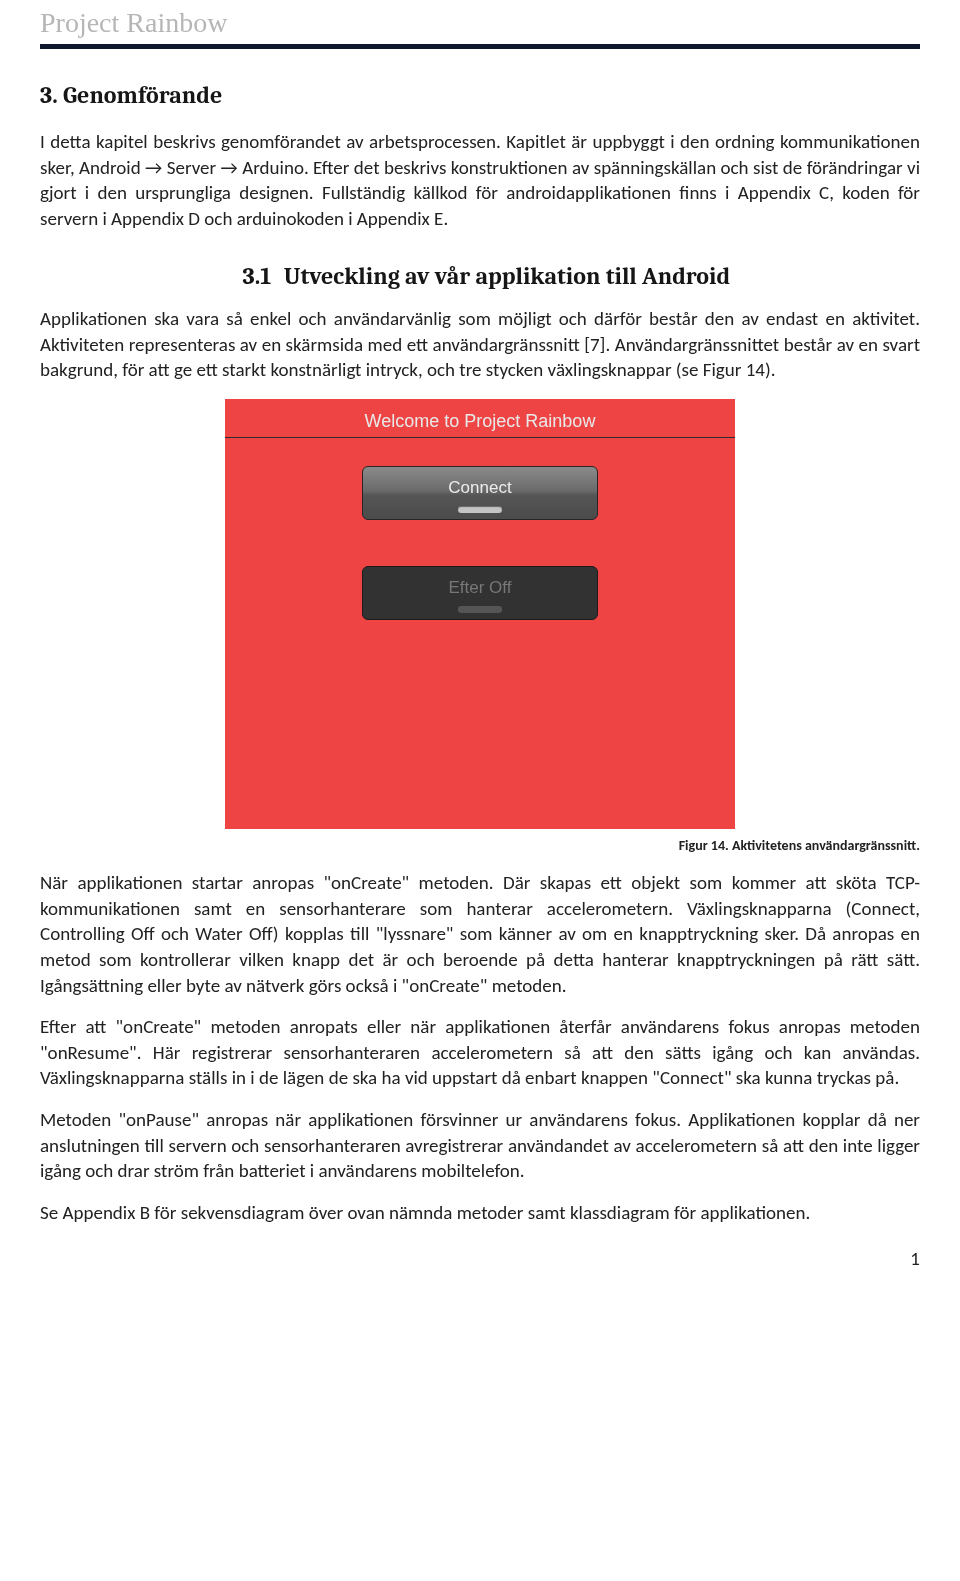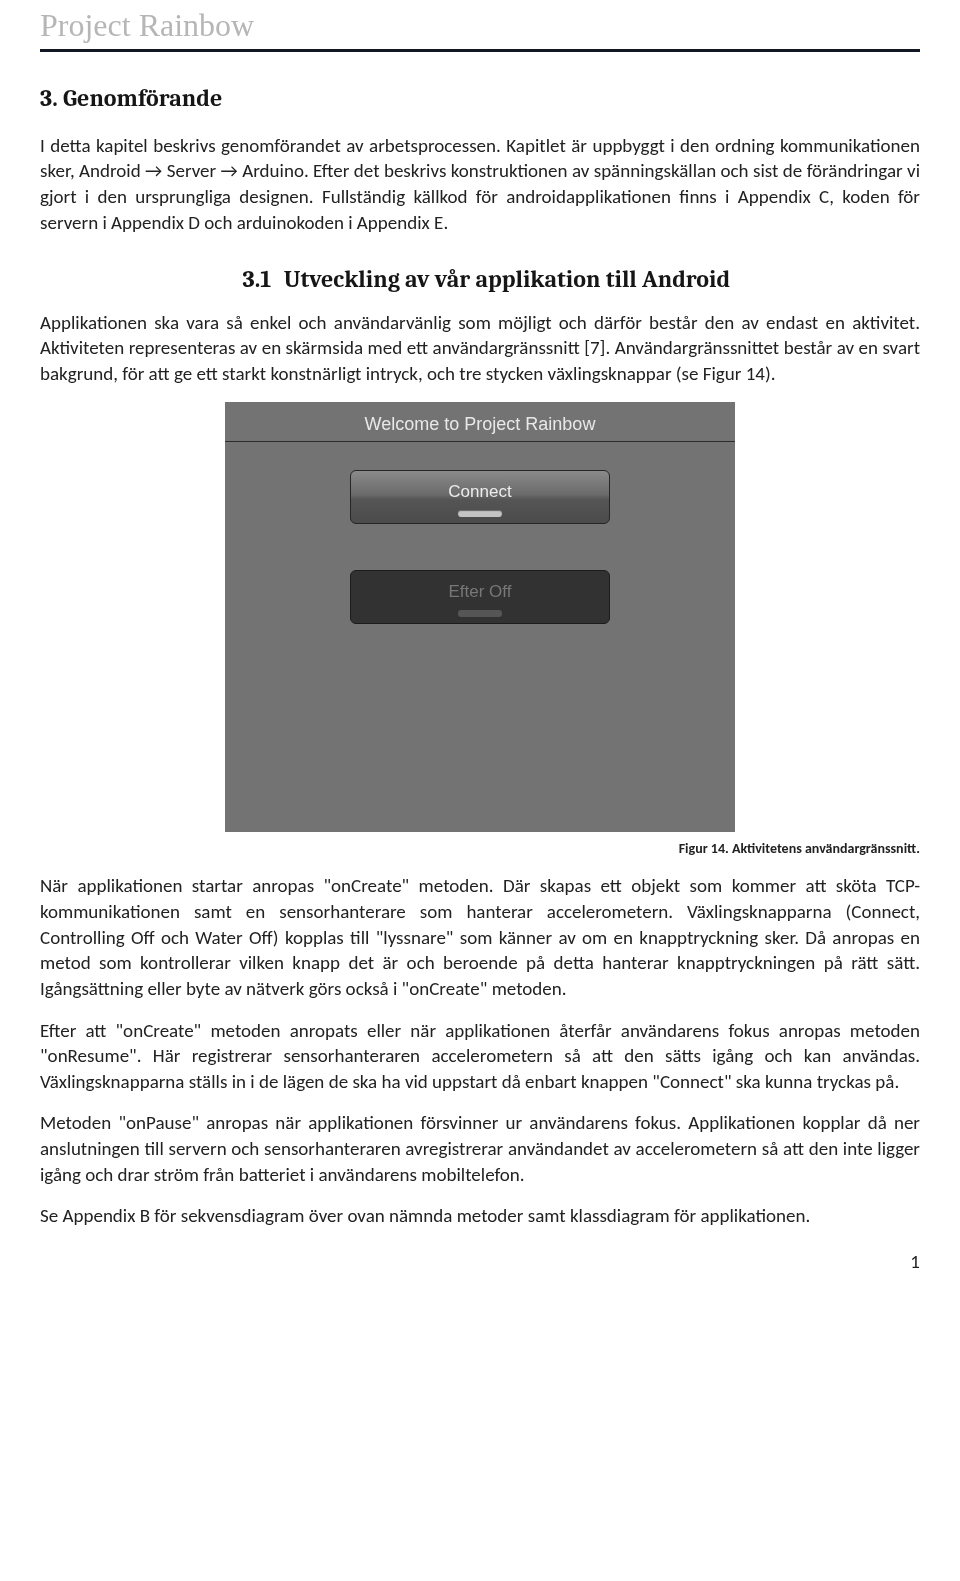--- a/index.html
+++ b/index.html
@@ -7,23 +7,23 @@
     font-size: 19px;
     color: #222;
     margin: 0;
     padding: 0 40px 40px 40px;
     background: #fff;
     line-height: 1.35;
   }
   .header {
     font-family: "Times New Roman", Times, serif;
     color: #b6b6b6;
-    font-size: 32px;
+    font-size: 28px;
     padding: 4px 0 2px 0;
-    border-bottom: 3px solid #0f172a;
+    border-bottom: 5px solid #0f172a;
     margin-bottom: 30px;
   }
   h2 {
     font-family: Cambria, "Times New Roman", serif;
     font-size: 24px;
     font-weight: bold;
     margin: 0 0 18px 0;
     color: #161616;
   }
   h3 {
@@ -43,37 +43,37 @@
     text-align: justify;
   }
   .figure-wrap {
     text-align: center;
     margin: 10px 0 8px 0;
   }
   .android-screen {
     display: inline-block;
     width: 510px;
     height: 430px;
-    background: #737373;
+    background: #ef4444;
     text-align: center;
     padding-top: 4px;
     box-sizing: border-box;
   }
   .android-title {
     color: #e8e8e8;
     font-family: Arial, sans-serif;
     font-size: 18px;
     padding: 6px 0 4px 0;
     border-bottom: 1px solid #2c2c2c;
     margin-bottom: 28px;
   }
   .toggle-btn {
     display: block;
     margin: 0 auto 46px auto;
-    width: 260px;
+    width: 236px;
     border-radius: 6px;
     padding: 10px 0 6px 0;
     box-sizing: border-box;
     font-family: Arial, sans-serif;
     font-size: 17px;
     text-align: center;
   }
   .toggle-btn.enabled {
     color: #ececec;
     background: linear-gradient(#8a8a8a, #6b6b6b 45%, #555 55%, #4b4b4b);

